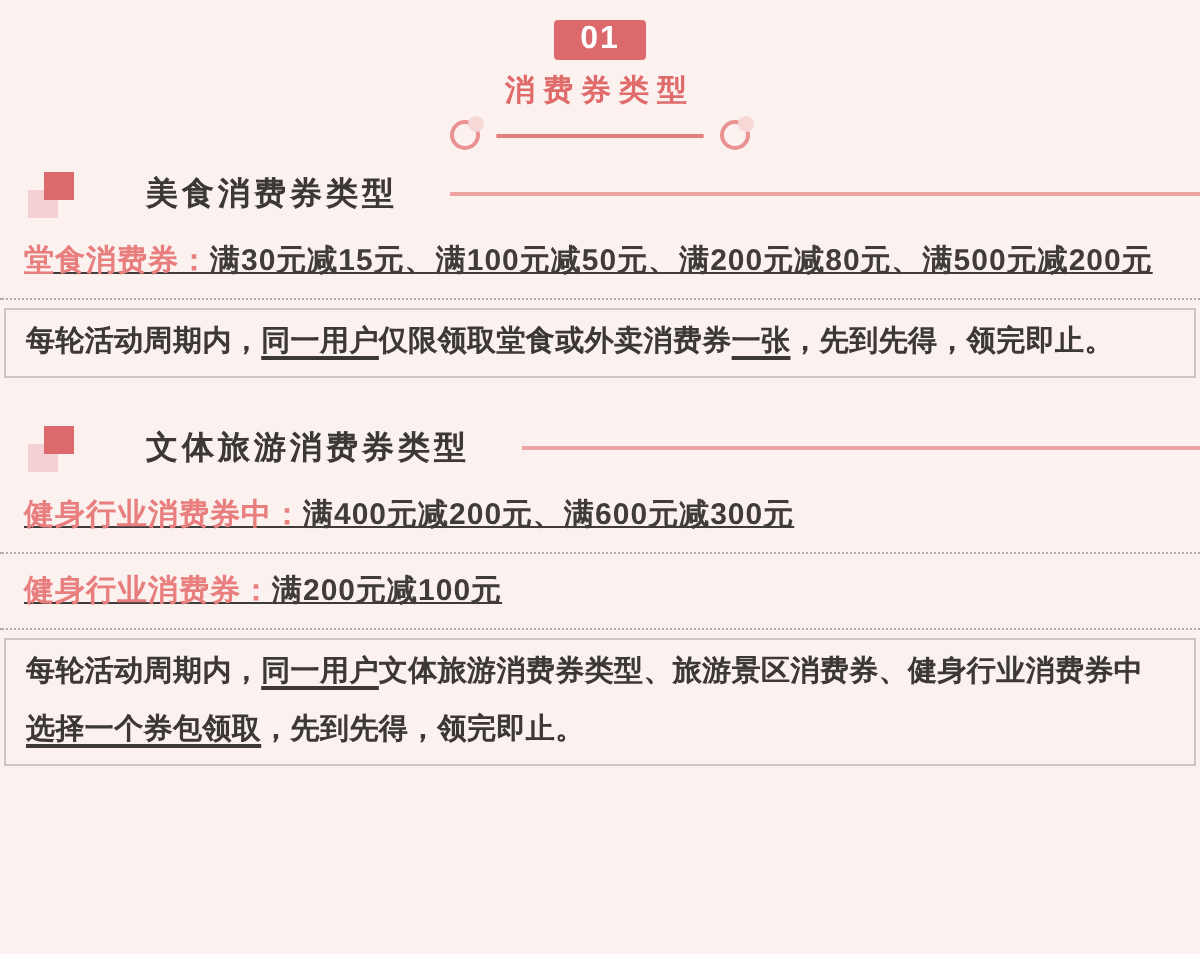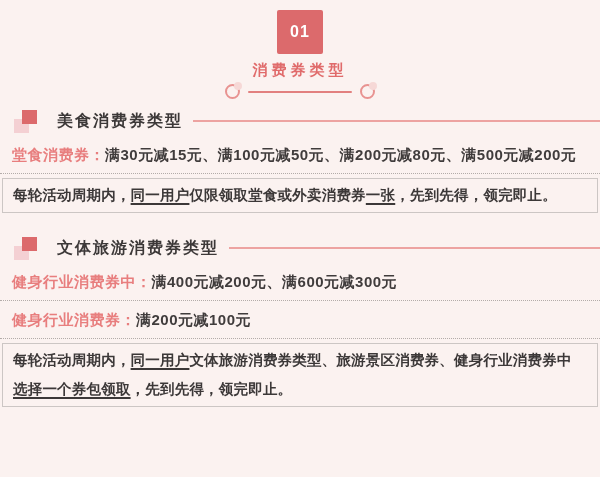--- a/index.html
+++ b/index.html
@@ -9,21 +9,21 @@
     height: 477px;
     overflow: hidden;
     background: #fbf2f0;
     font-family: "Liberation Sans", "DejaVu Sans", sans-serif;
     color: #403c3c;
     box-sizing: border-box;
     padding-top: 10px;
   }
   
   .badge {
-    width: 46px; height: 44px;
+    width: 46px; height: 20px;
     margin: 0 auto;
     background: #dc6a6c;
     color: #ffffff;
     font-size: 16px; font-weight: bold; letter-spacing: 1px;
     display: flex; align-items: center; justify-content: center;
     border-radius: 2px;
   }
   .page-title {
     margin-top: 5px;
     text-align: center;
@@ -58,20 +58,21 @@
     background: #e2807f;
     border-radius: 1px;
     margin: 0 8px;
   }
   
   .section-header {
     display: flex; align-items: center;
     margin-top: 9px;
     padding-left: 14px;
     height: 26px;
+    gap: 16px;
   }
   .sq-icon { position: relative; width: 23px; height: 23px; flex: 0 0 auto; }
   .sq-icon .sq-light {
     position: absolute; left: 0; bottom: 0;
     width: 15px; height: 14px; background: #f4d0d3;
   }
   .sq-icon .sq-dark {
     position: absolute; right: 0; top: 0;
     width: 15px; height: 14px; background: #dc6a6c;
   }
@@ -90,20 +91,21 @@
   }
   
   .rows { margin-top: 2px; }
   .row {
     padding: 8px 0 8px 12px;
     border-bottom: 1px dotted #b3aca9;
     font-size: 15px;
     line-height: 21px;
     letter-spacing: 0.5px;
     white-space: nowrap;
+    text-decoration: underline;
   }
   .row-label { color: #e87e7e; font-weight: bold; }
   .row-value { color: #403c3c; font-weight: 600; }
   
   .note-box {
     margin: 4px 2px 0 2px;
     border: 1px solid #ccc6c4;
     padding: 2px 10px;
     font-size: 14.5px;
     font-weight: bold;

